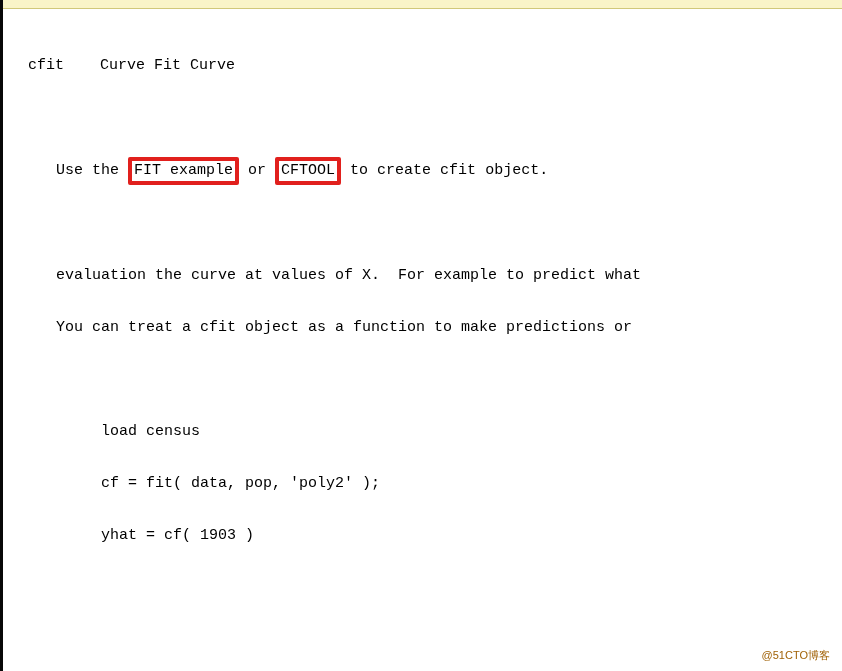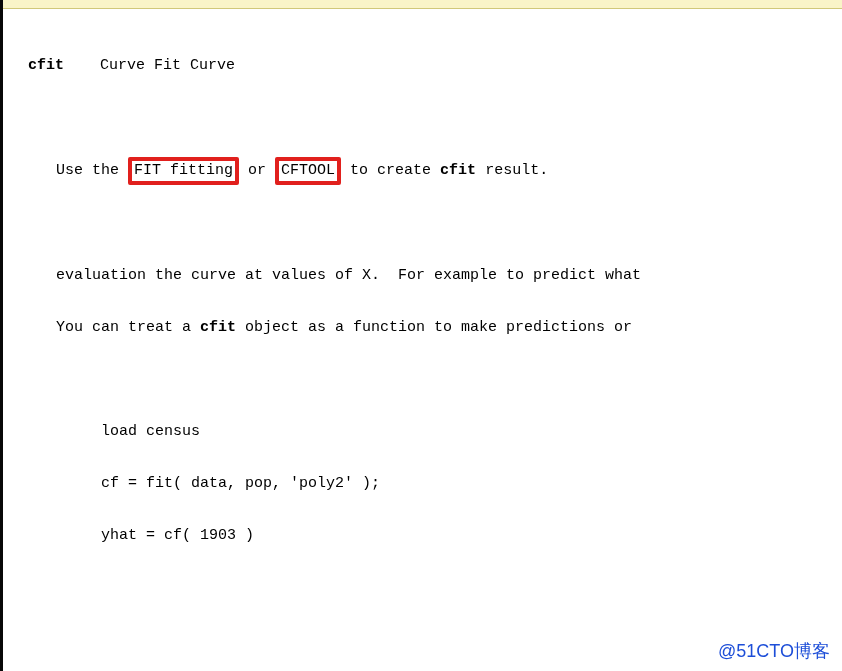--- a/index.html
+++ b/index.html
@@ -17,52 +17,52 @@
   .topbar {
     height: 8px;
     background: #f9f4c8;
     border-bottom: 1px solid #d0c87a;
   }
   .content {
     padding: 18px 0 0 28px;
     line-height: 26px;
     white-space: pre;
   }
-  .bold { font-weight: bold; }
+  .bold { font-weight: normal; }
   .indent1 { padding-left: 28px; }
   .indent2 { padding-left: 73px; }
   .hl {
     border: 4px solid #e1201d;
     border-radius: 2px;
     padding: 0 2px;
     display: inline-block;
     line-height: 20px;
   }
   .watermark {
     position: absolute;
     right: 12px;
     bottom: 8px;
-    color: #1d4ed8;
+    color: #a16207;
     font-family: "Microsoft YaHei", Arial, sans-serif;
-    font-size: 18px;
+    font-size: 11px;
   }
   .leftedge {
     position: absolute; left:0; top:0; width:3px; height:671px; background:#070707;
   }
 </style>
 </head>
 <body>
 
 <div class="leftedge"></div>
 <div class="topbar"></div>
 
 <div class="content">
 <div><span class="bold">cfit</span>    <span>Curve Fit Curve</span></div>
 <div>&nbsp;</div>
-<div class="indent1"><span>Use the </span><span class="hl">FIT fitting</span><span> or </span><span class="hl">CFTOOL</span><span> to create </span><span class="bold">cfit</span><span> result.</span></div>
+<div class="indent1"><span>Use the </span><span class="hl">FIT example</span><span> or </span><span class="hl">CFTOOL</span><span> to create </span><span class="bold">cfit</span><span> object.</span></div>
 <div>&nbsp;</div>
 <div class="indent1">evaluation the curve at values of X.  For example to predict what</div>
 <div class="indent1"><span>You can treat a </span><span class="bold">cfit</span><span> object as a function to make predictions or</span></div>
 <div>&nbsp;</div>
 <div class="indent2">load census</div>
 <div class="indent2">cf = fit( data, pop, 'poly2' );</div>
 <div class="indent2">yhat = cf( 1903 )</div>
 
 
 

